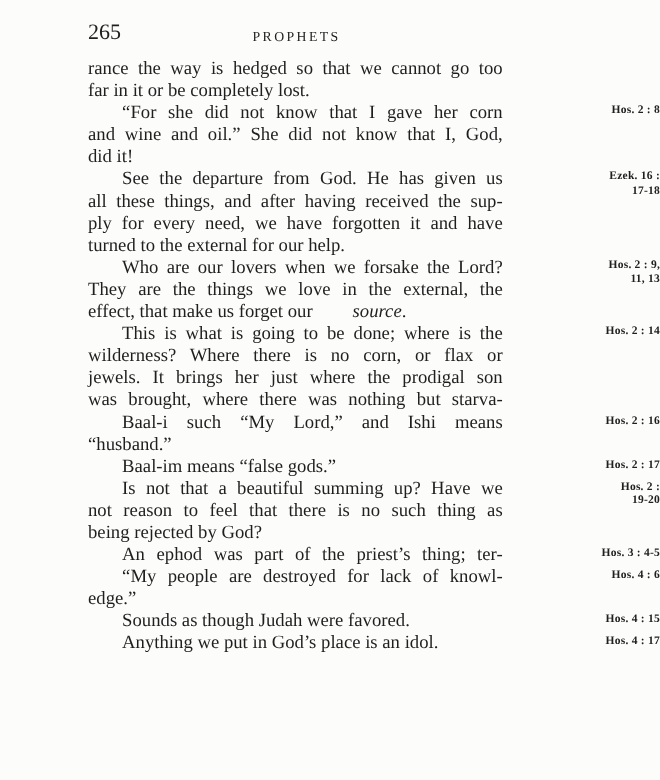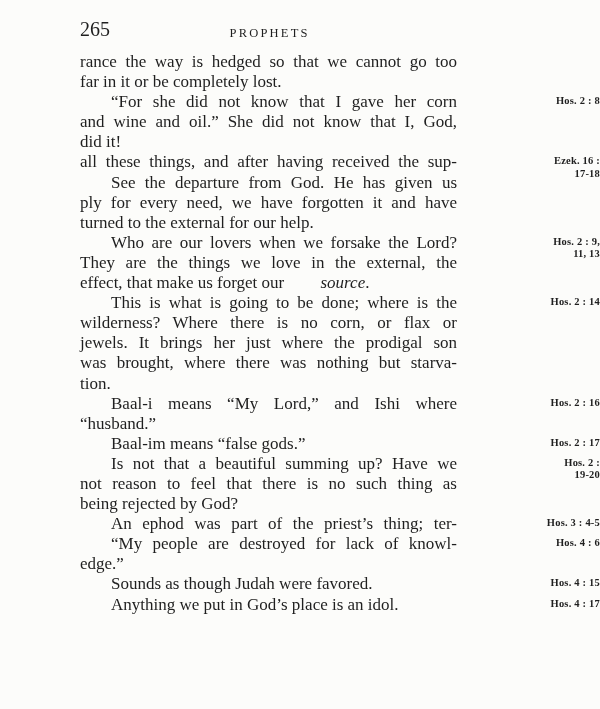--- a/index.html
+++ b/index.html
@@ -47,22 +47,22 @@
       </div>
       <div class="paragraph">
         <div class="line indent">“For she did not know that I gave her corn</div>
         <div class="line">and wine and oil.”  She did not know that I, God,</div>
         <div class="line last">did it!</div>
         <div class="note">
           <div class="note-line">Hos. 2 : 8</div>
         </div>
       </div>
       <div class="paragraph">
+        <div class="line indent">See the departure from God.  He has given us</div>
         <div class="line">all these things, and after having received the sup-</div>
-        <div class="line indent">See the departure from God.  He has given us</div>
         <div class="line">ply for every need, we have forgotten it and have</div>
         <div class="line last">turned to the external for our help.</div>
         <div class="note">
           <div class="note-line">Ezek. 16 :</div>
           <div class="note-line cont">17-18</div>
         </div>
       </div>
       <div class="paragraph">
         <div class="line indent">Who are our lovers when we forsake the Lord?</div>
         <div class="line">They are the things we love in the external, the</div>
@@ -70,27 +70,26 @@
         <div class="note">
           <div class="note-line">Hos. 2 : 9,</div>
           <div class="note-line cont">11, 13</div>
         </div>
       </div>
       <div class="paragraph">
         <div class="line indent">This is what is going to be done; where is the</div>
         <div class="line">wilderness?  Where there is no corn, or flax or</div>
         <div class="line">jewels.  It brings her just where the prodigal son</div>
         <div class="line">was brought, where there was nothing but starva-</div>
-        <div class="line last">tion.</div>
         <div class="note">
           <div class="note-line">Hos. 2 : 14</div>
         </div>
       </div>
       <div class="paragraph">
-        <div class="line indent">Baal-i means “My Lord,” and Ishi where</div>
+        <div class="line indent">Baal-i such “My Lord,” and Ishi means</div>
         <div class="line last">“husband.”</div>
         <div class="note">
           <div class="note-line">Hos. 2 : 16</div>
         </div>
       </div>
       <div class="paragraph">
         <div class="line indent last">Baal-im means “false gods.”</div>
         <div class="note">
           <div class="note-line">Hos. 2 : 17</div>
         </div>

